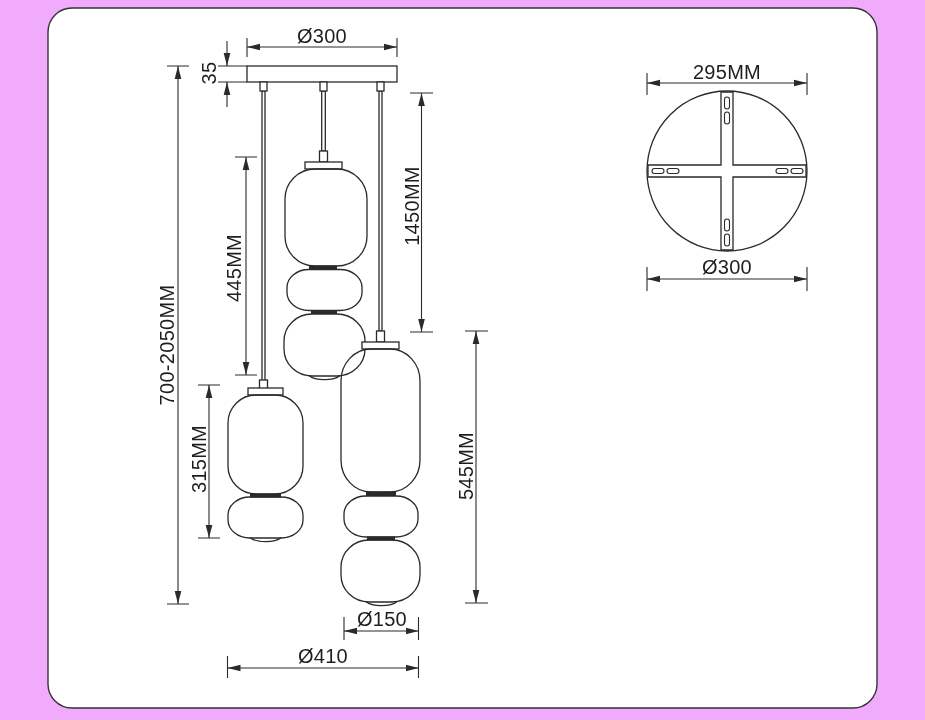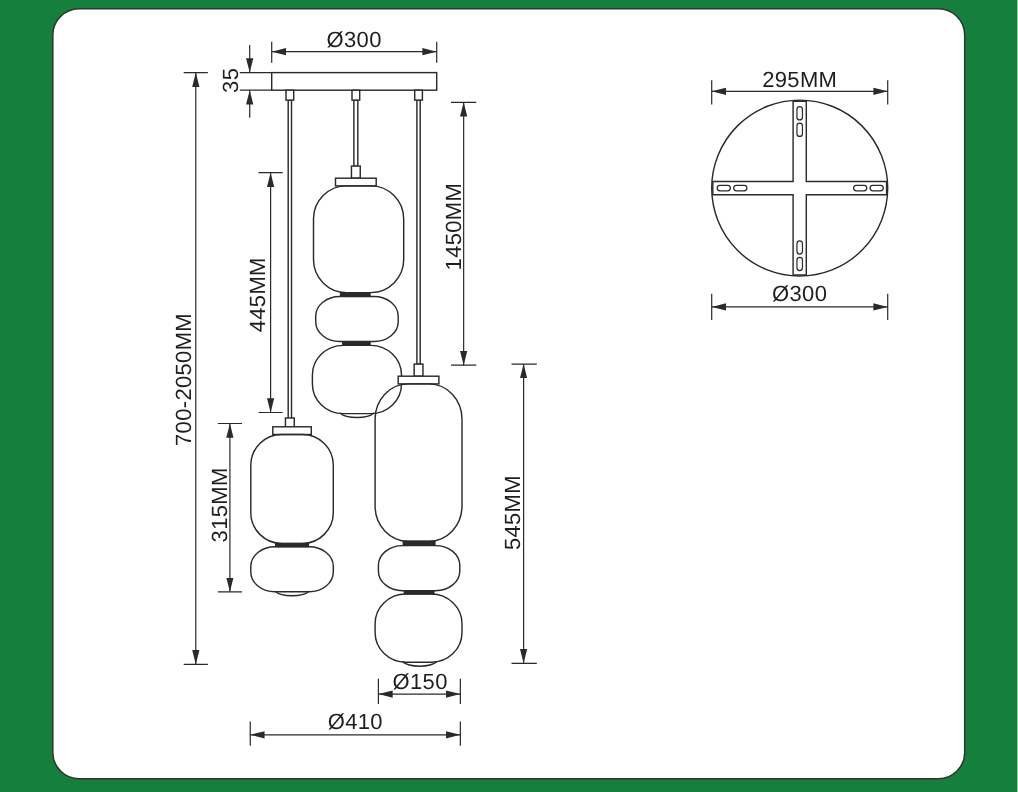--- a/index.html
+++ b/index.html
@@ -8,21 +8,21 @@
     background: #ffffff;
     width: 925px;
     height: 720px;
     overflow: hidden;
     font-family: "Liberation Sans", sans-serif;
   }
   .stage {
     position: relative;
     width: 925px;
     height: 720px;
-    background: #15803d;
+    background: #f0abfc;
   }
   svg { display: block; }
   svg text {
     font-family: "Liberation Sans", sans-serif;
     font-size: 20px;
     fill: #1e1e1e;
     letter-spacing: 0.3px;
   }
   .ln   { stroke: #2a2a2a; stroke-width: 1.3; fill: none; }
   .thin { stroke: #2a2a2a; stroke-width: 1.1; fill: none; }

